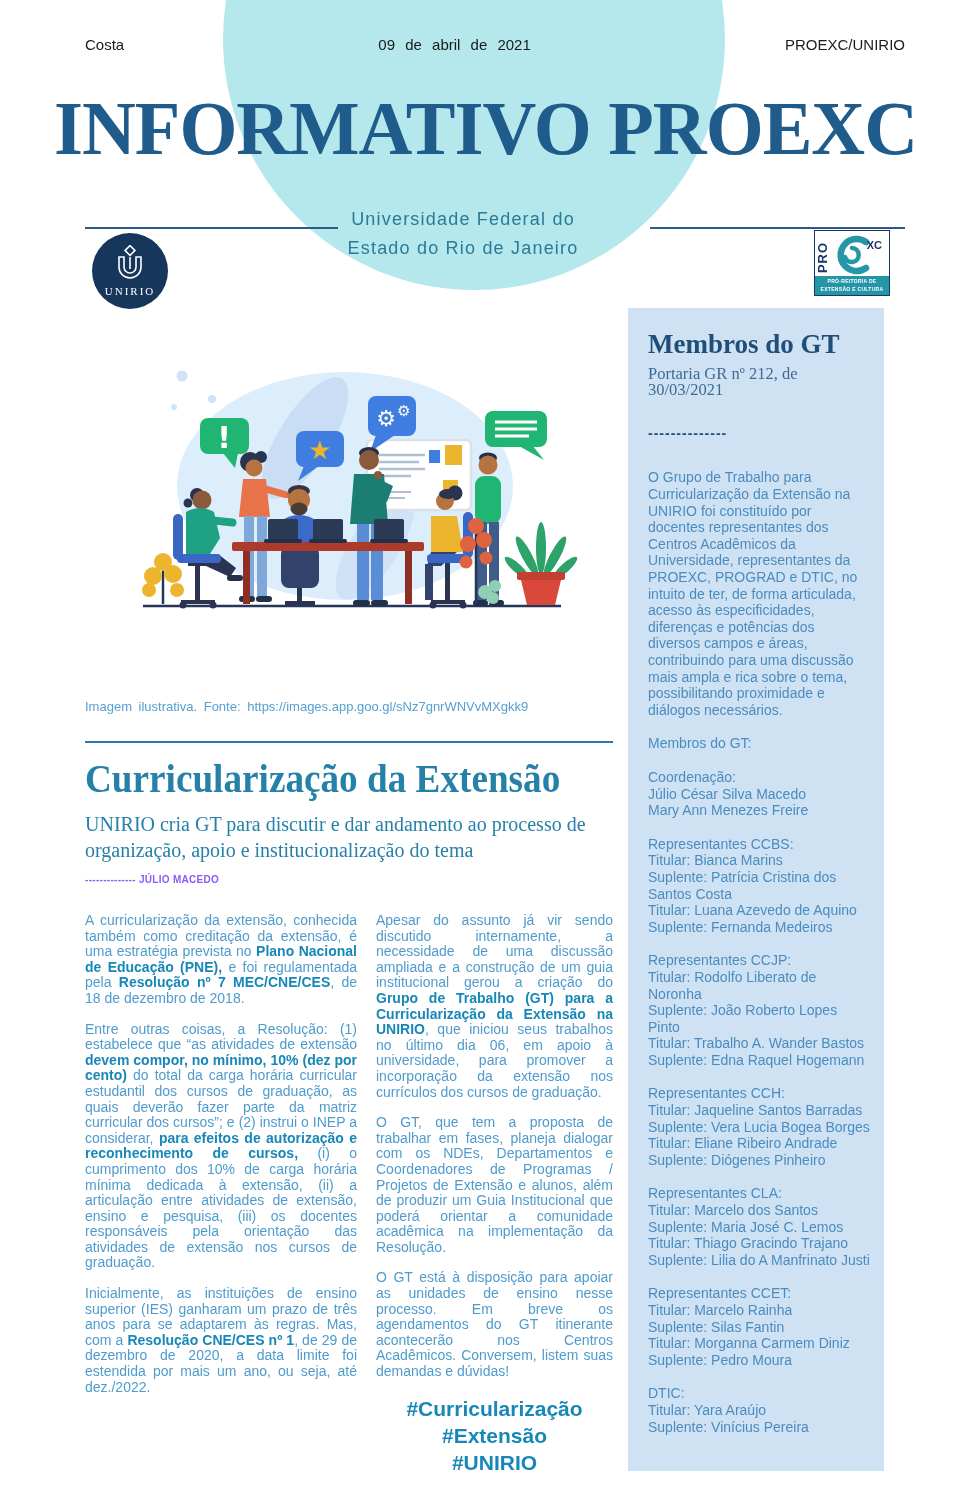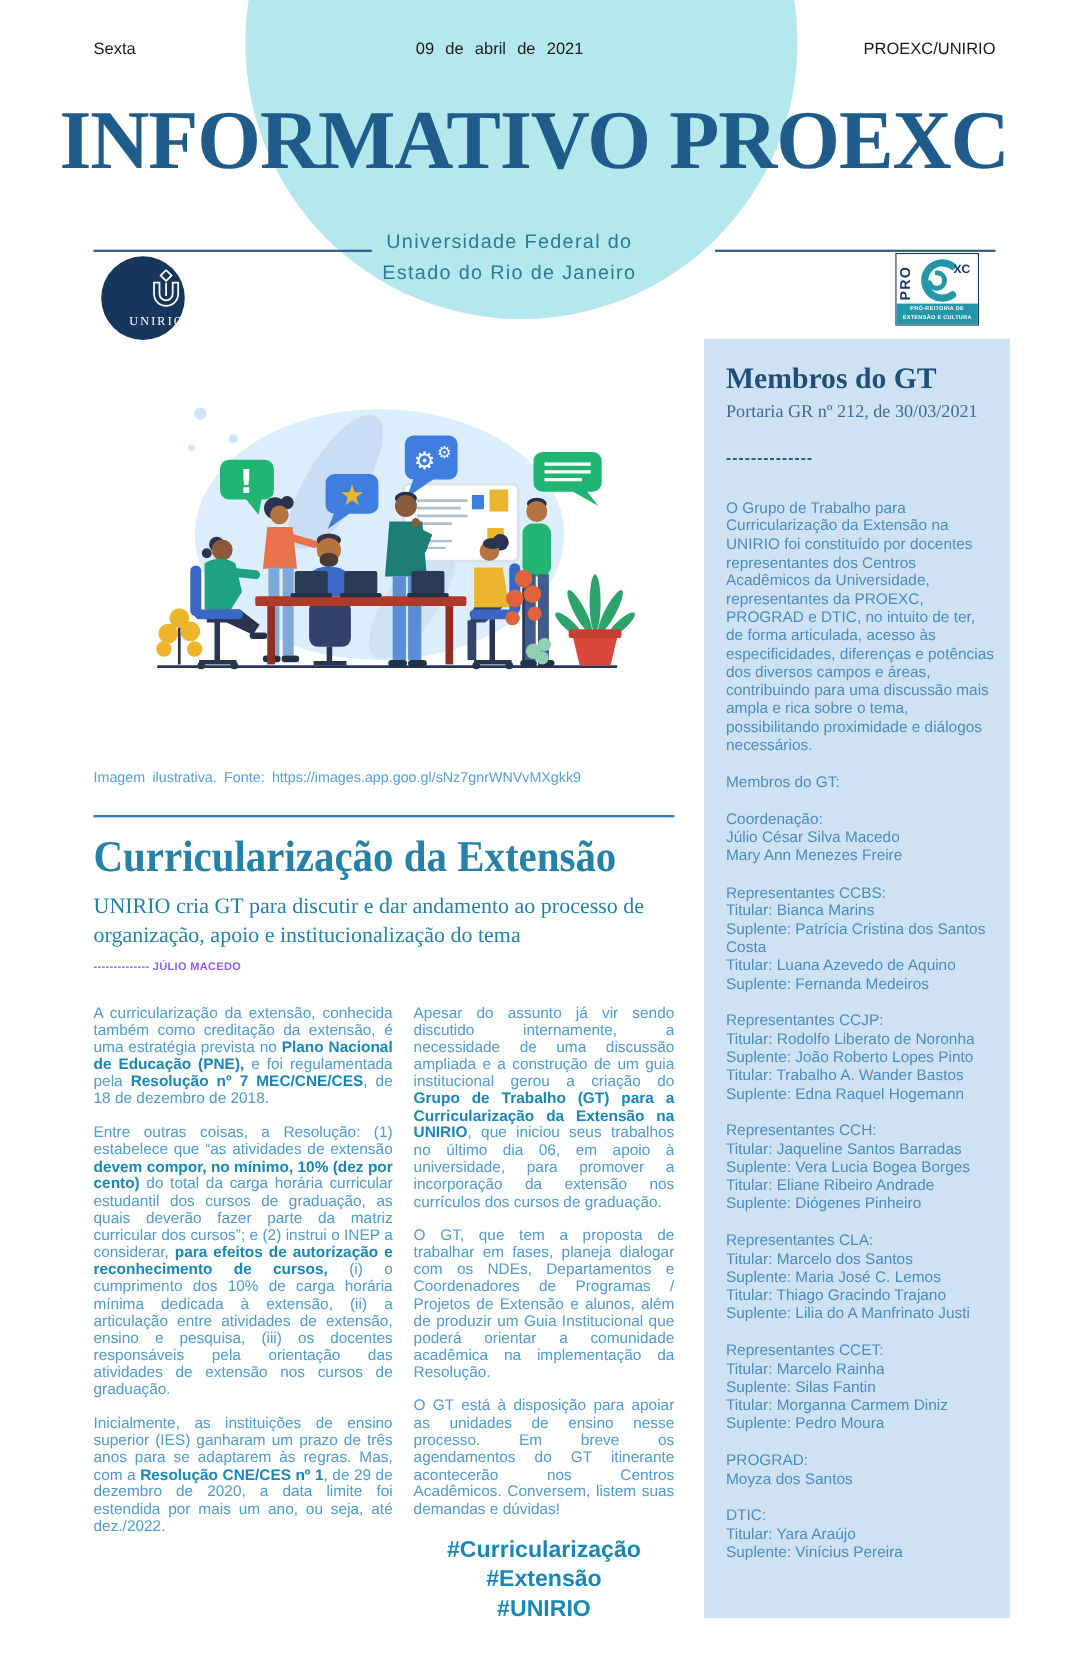--- a/index.html
+++ b/index.html
@@ -13,33 +13,33 @@
   .mast-title{position:absolute;top:90px;left:0;width:971px;text-align:center;
               font-family:"Liberation Serif",serif;font-weight:700;font-size:76px;color:#1f5c8b;
               letter-spacing:-1px;transform:scaleX(0.98);line-height:1;}
   .mast-sub{position:absolute;top:205px;left:0;width:926px;text-align:center;color:#2b7a96;
             font-size:18px;line-height:1.6;letter-spacing:1.2px;}
   .rule{position:absolute;top:227px;border-top:2px solid #2f5a85;height:0;}
   .rule-left{left:85px;width:253px;}
   .rule-right{left:650px;width:255px;}
   
   .unirio{position:absolute;left:92px;top:233px;width:76px;height:76px;border-radius:50%;background:#16365c;
-          display:flex;flex-direction:column;align-items:flex-end;justify-content:center;}
+          display:flex;flex-direction:column;align-items:center;justify-content:center;}
   .unirio-label{font-family:"Liberation Serif",serif;font-size:11px;color:#fff;letter-spacing:2px;margin-top:2px;}
   
   .proexc{position:absolute;left:814px;top:230px;width:76px;height:66px;background:#fff;
           border:1.5px solid #1c3664;box-sizing:border-box;}
   .pro-vert{position:absolute;left:-8px;top:19px;transform:rotate(-90deg);font-weight:800;font-size:13px;
             letter-spacing:1px;color:#1c3664;}
   .proexc-xc{position:absolute;right:7px;top:8px;font-weight:800;font-size:11px;color:#1c3664;}
   .proexc-band{position:absolute;left:0;right:0;bottom:0;height:17px;background:#2596a8;color:#fff;
                font-size:5px;font-weight:700;text-align:center;line-height:1.5;padding-top:2px;letter-spacing:.3px;}
   
-  .sidebar{position:absolute;left:628px;top:308px;width:278px;height:1163px;background:#cfe2f3;
-           box-sizing:border-box;padding:22px 14px 0 20px;color:#4a8cc0;font-size:14px;line-height:16.6px;margin-left:12px;}
+  .sidebar{position:absolute;left:628px;top:308px;width:256px;height:1163px;background:#cfe2f3;
+           box-sizing:border-box;padding:22px 14px 0 20px;color:#4a8cc0;font-size:14px;line-height:16.6px;}
   .sb-title{font-family:"Liberation Serif",serif;font-weight:700;font-size:27px;color:#1f4e79;line-height:1.1;}
   .sb-sub{font-family:"Liberation Serif",serif;font-size:16.5px;color:#3e6a96;margin-top:6px;}
   .sb-dashes{margin-top:26px;font-weight:700;color:#1f4e79;letter-spacing:1px;}
   .sb-intro{margin-top:28px;}
   .sb-members-label{margin-top:17px;}
   .sb-group{margin-top:17px;}
   
   .illo{position:absolute;left:85px;top:356px;width:500px;height:306px;}
   .caption{position:absolute;left:85px;top:699px;font-size:13px;color:#57a0d2;word-spacing:3px;}
   .divider{position:absolute;left:85px;top:741px;width:528px;border-top:2px solid #2e75b6;height:0;}
@@ -56,21 +56,21 @@
   .body-para{margin:0 0 15px 0;}
   .b{font-weight:700;color:#1787b8;}
   .hashtags{text-align:center;font-weight:700;color:#1787b8;font-size:21px;line-height:1.3;margin-top:7px;}
 </style>
 </head>
 <body>
 
 <div class="blob"></div>
 
 <div class="mast-row">
-  <span>Sexta</span>
+  <span>Costa</span>
   <span class="mast-date">09 de abril de 2021</span>
   <span>PROEXC/UNIRIO</span>
 </div>
 
 <div class="mast-title">INFORMATIVO PROEXC</div>
 
 <div class="mast-sub">
   <div>Universidade Federal do</div>
   <div>Estado do Rio de Janeiro</div>
 </div>
@@ -142,24 +142,20 @@
         <div>Suplente: Maria José C. Lemos</div>
         <div>Titular: Thiago Gracindo Trajano</div>
         <div>Suplente: Lilia do A Manfrinato Justi</div>
       </div>
       <div class="sb-group">
         <div>Representantes CCET:</div>
         <div>Titular: Marcelo Rainha</div>
         <div>Suplente: Silas Fantin</div>
         <div>Titular: Morganna Carmem Diniz</div>
         <div>Suplente: Pedro Moura</div>
-      </div>
-      <div class="sb-group">
-        <div>PROGRAD:</div>
-        <div>Moyza dos Santos</div>
       </div>
       <div class="sb-group">
         <div>DTIC:</div>
         <div>Titular: Yara Araújo</div>
         <div>Suplente: Vinícius Pereira</div>
       </div>
     </div>
 </aside>
 
 <div class="illo">

